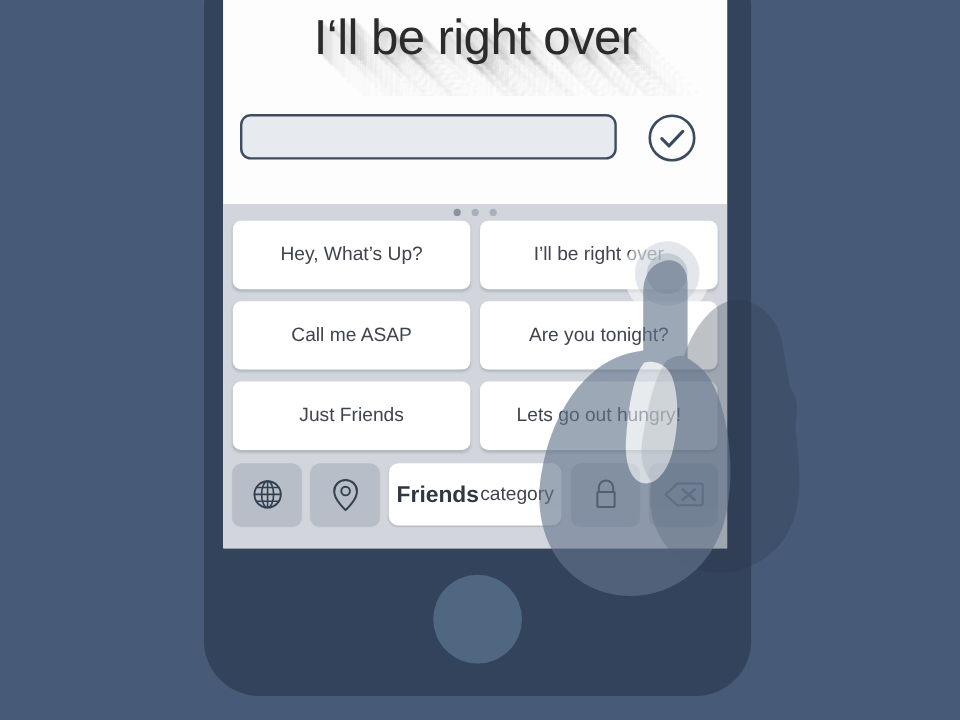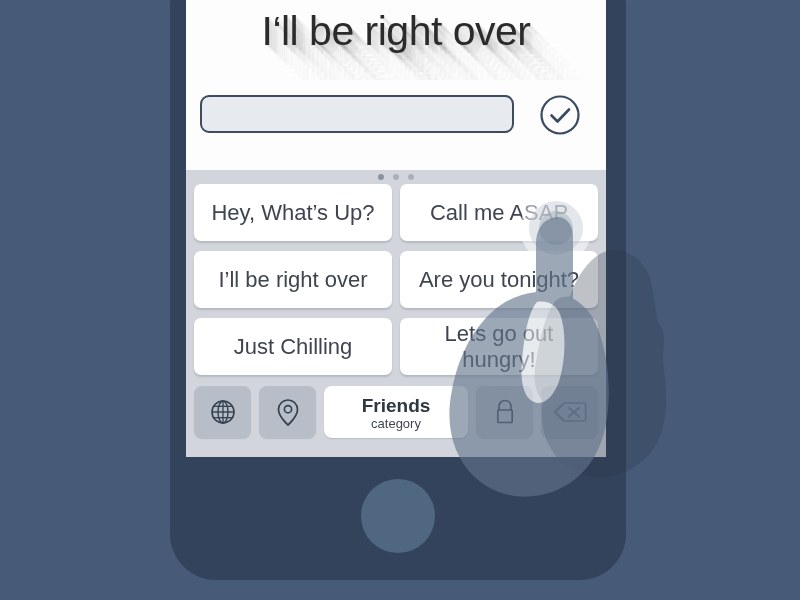--- a/index.html
+++ b/index.html
@@ -196,21 +196,21 @@
     column-gap: 8px;
     row-gap: 10px;
   }
 
   .suggestion-button {
     background: #ffffff;
     border: none;
     border-radius: 7px;
     box-shadow: 0 2px 2px rgba(60,70,85,0.20);
     font-family: "Liberation Sans", sans-serif;
-    font-size: 22px;
+    font-size: 16px;
     color: #3f4550;
     cursor: pointer;
     display: flex;
     align-items: center;
     justify-content: center;
     padding: 0 6px;
     text-align: center;
   }
 
   
@@ -235,33 +235,33 @@
     align-items: center;
     justify-content: center;
     cursor: pointer;
     padding: 0;
   }
   .tool-icon-button { width: 57px; }
 
   #category-button {
     flex: 1;
     background: #ffffff;
-    flex-direction: column;
+    flex-direction: row;
     gap: 1px;
   }
   #category-name {
     font-family: "Liberation Sans", sans-serif;
     font-size: 19px;
     font-weight: bold;
     color: #2f3742;
     line-height: 21px;
   }
   #category-sub {
     font-family: "Liberation Sans", sans-serif;
-    font-size: 13px;
+    font-size: 16px;
     color: #3f4550;
     line-height: 13px;
   }
 
   .tool-button svg { display: block; }
 
   
   #hand-overlay {
     position: absolute;
     left: 0;
@@ -302,24 +302,24 @@
     <div id="keyboard-panel">
 
       <div id="page-dots">
         <span class="dot active"></span>
         <span class="dot"></span>
         <span class="dot"></span>
       </div>
 
       <div id="suggestion-grid">
         <button class="suggestion-button">Hey, What’s Up?</button>
+        <button class="suggestion-button">I’ll be right over</button>
         <button class="suggestion-button">Call me ASAP</button>
-        <button class="suggestion-button">I’ll be right over</button>
         <button class="suggestion-button">Are you tonight?</button>
-        <button class="suggestion-button">Just Chilling</button>
+        <button class="suggestion-button">Just Friends</button>
         <button class="suggestion-button">Lets go out hungry!</button>
       </div>
 
       <div id="bottom-toolbar">
 
         <button class="tool-button tool-icon-button">
           <span>
             <svg width="30" height="30" viewBox="0 0 30 30">
               <circle cx="15" cy="15" r="11" fill="none" stroke="#33404f" stroke-width="1.6"></circle>
               <ellipse cx="15" cy="15" rx="5" ry="11" fill="none" stroke="#33404f" stroke-width="1.4"></ellipse>

